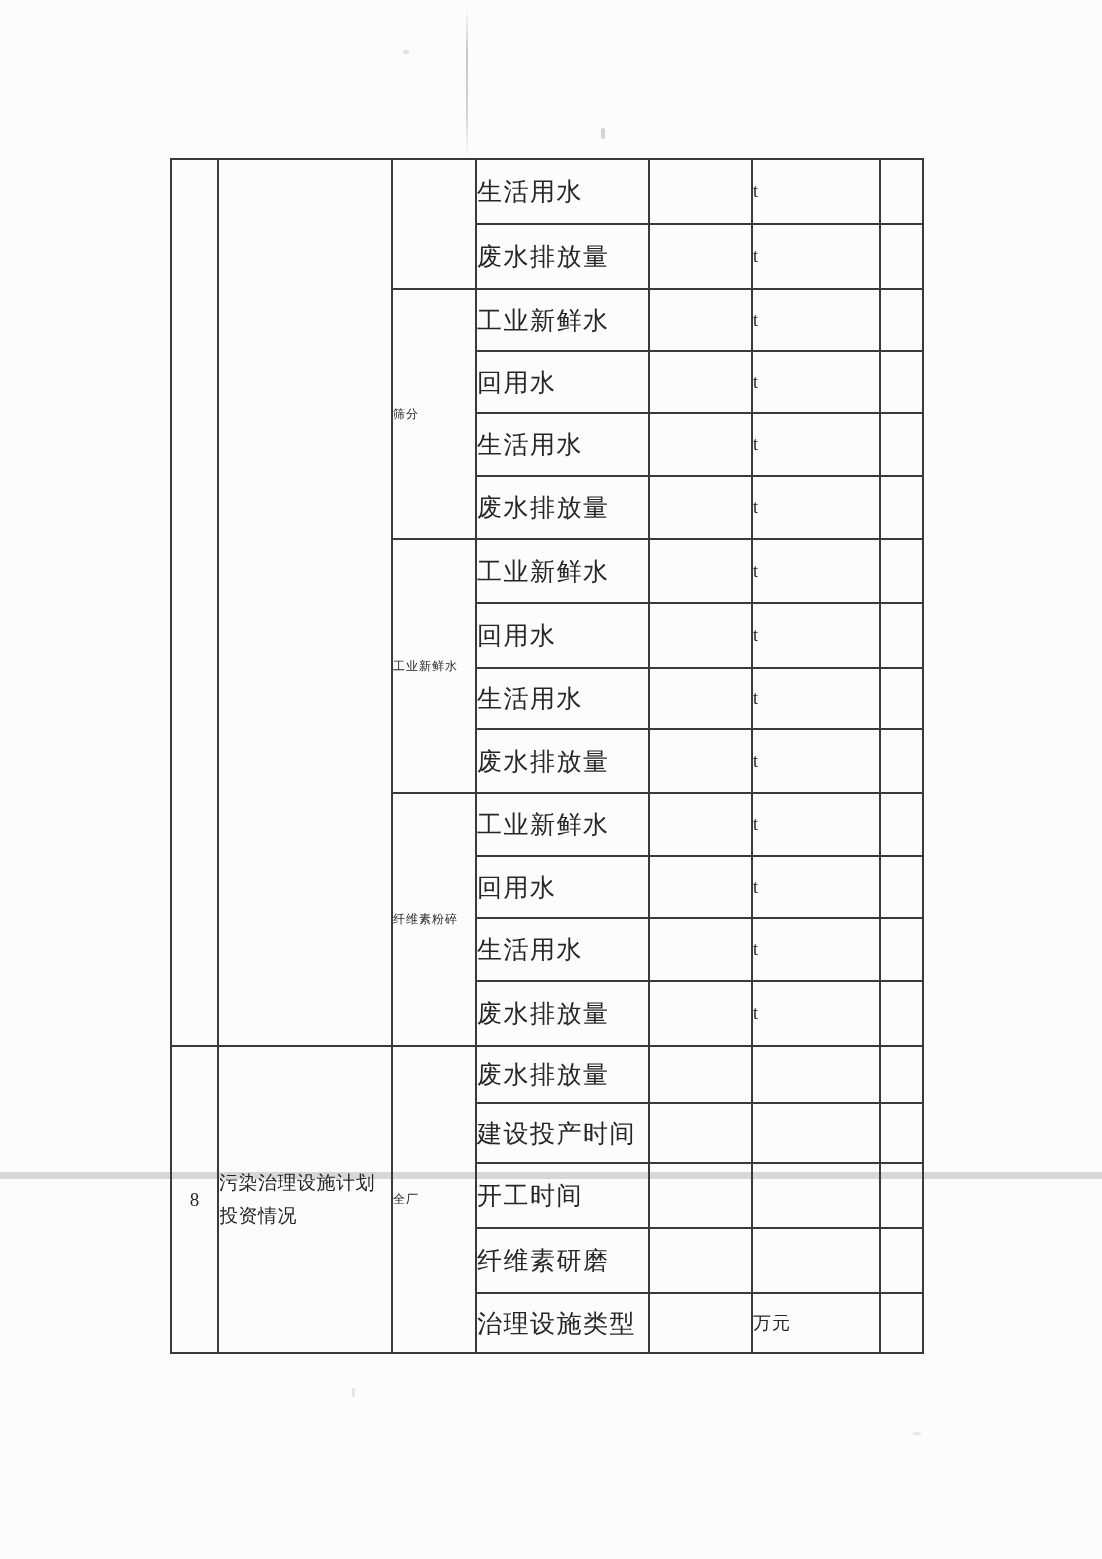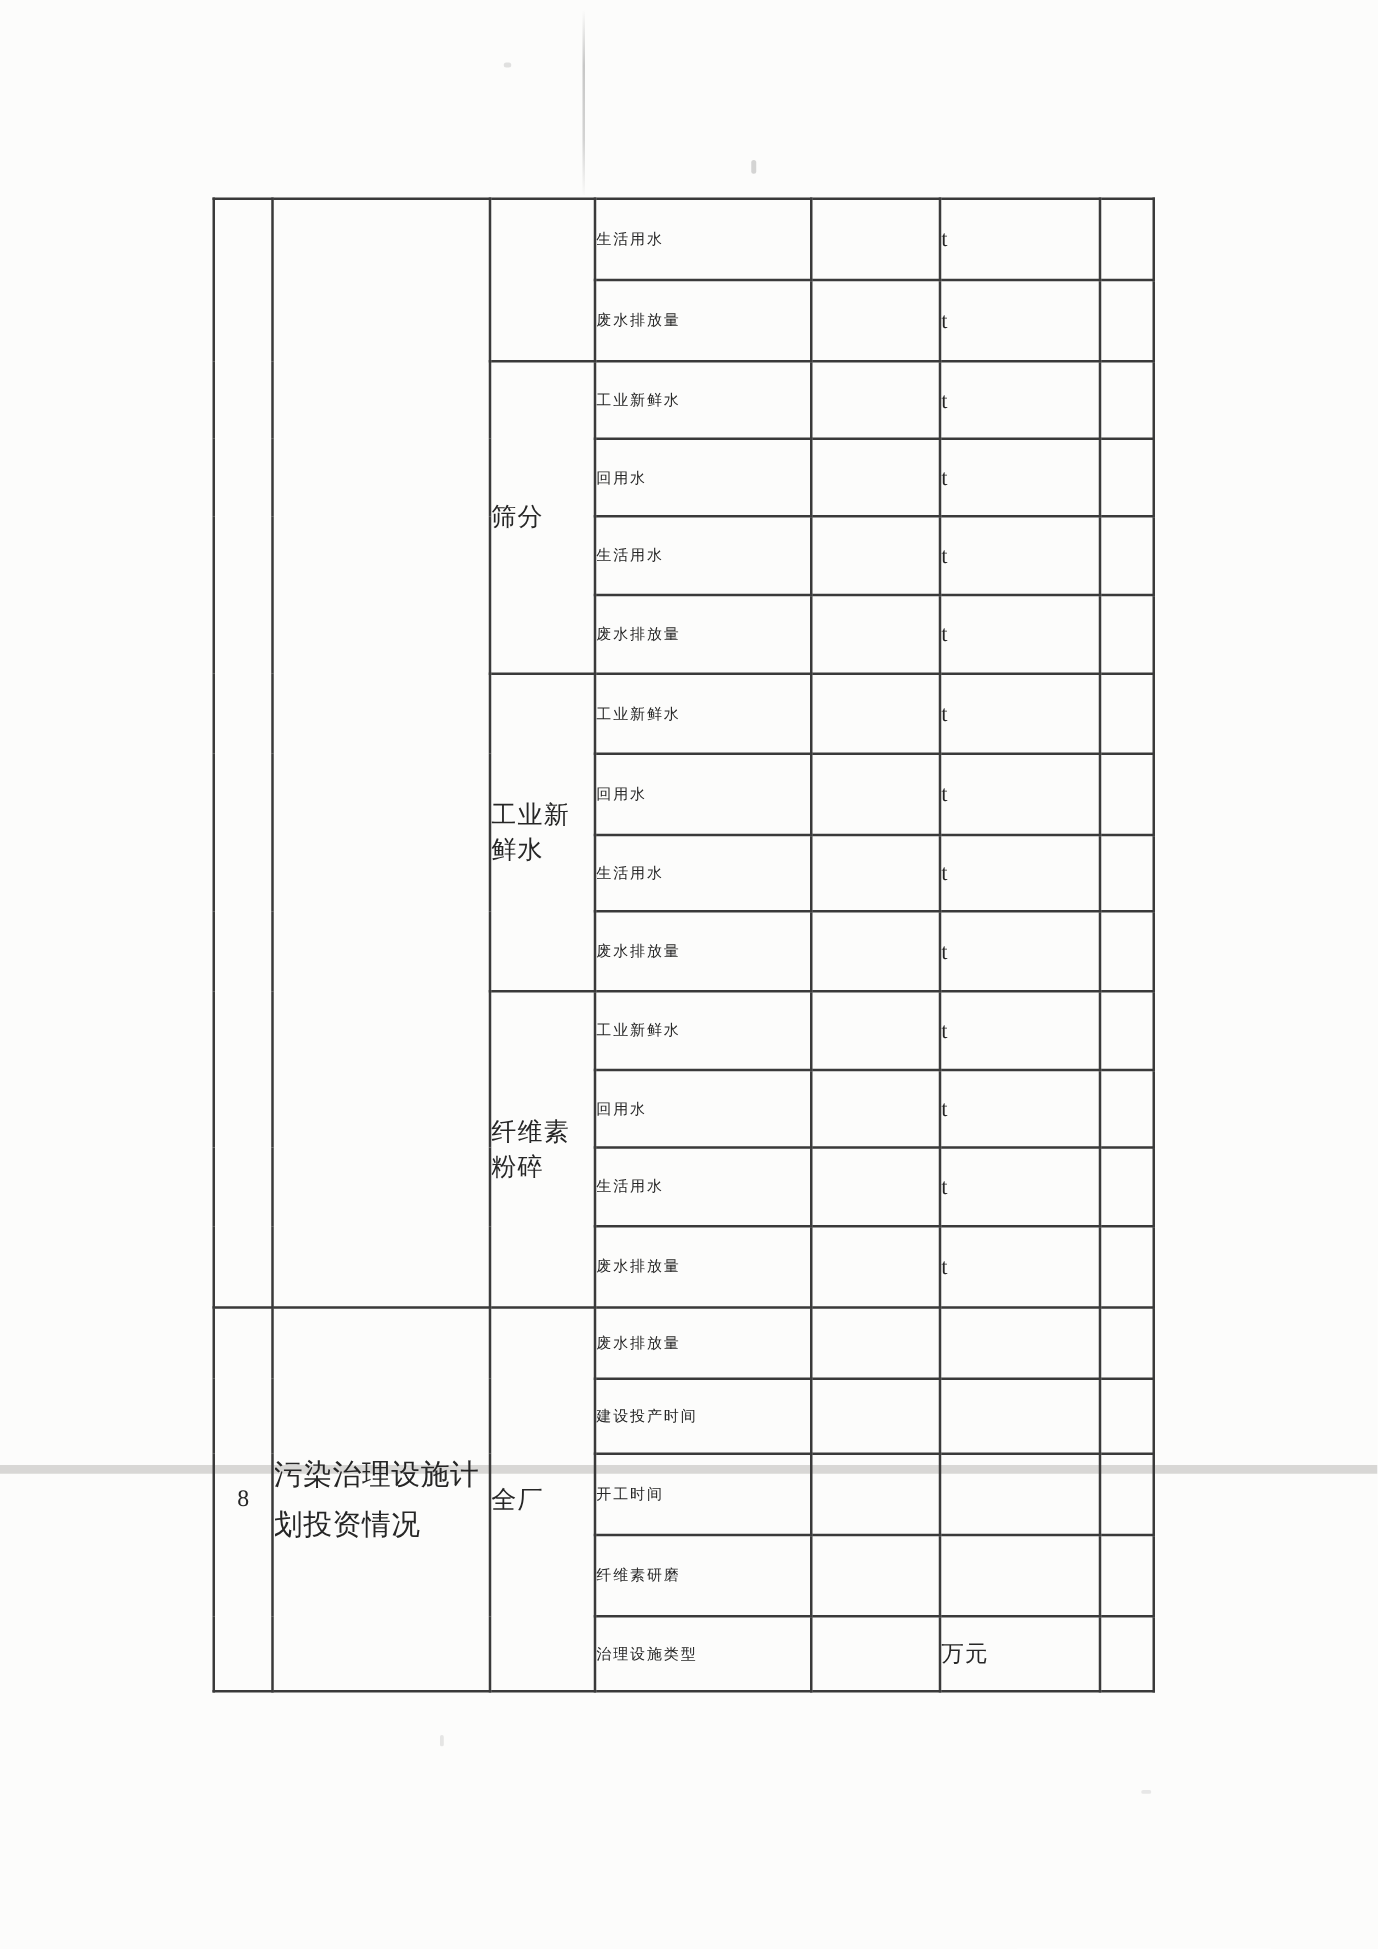--- a/index.html
+++ b/index.html
@@ -22,23 +22,23 @@
   table.form{
     position:absolute;left:170px;top:158px;
     border-collapse:collapse;table-layout:fixed;
   }
   table.form td{
     border:2px solid #3a3a3a;
     padding:0;vertical-align:middle;
     color:#262626;overflow:hidden;
   }
   td.c-num{font-size:19px;text-align:center;}
-  td.c-cat{font-size:23px;padding:0 8px 0 9px;line-height:1.7;letter-spacing:.5px;border-radius:29px;}
-  td.c-proc{font-size:20px;padding-left:6px;line-height:1.4;letter-spacing:1px;}
-  td.c-item{font-size:12px;padding-left:9px;letter-spacing:1.5px;white-space:nowrap;}
+  td.c-cat{font-size:19px;padding:0 8px 0 9px;line-height:1.7;letter-spacing:.5px;border-radius:29px;}
+  td.c-proc{font-size:12px;padding-left:6px;line-height:1.4;letter-spacing:1px;}
+  td.c-item{font-size:25px;padding-left:9px;letter-spacing:1.5px;white-space:nowrap;}
   td.c-val{}
   td.c-unit{font-size:18px;padding-left:11px;letter-spacing:1px;white-space:nowrap;}
   td.c-last{}
 </style>
 </head>
 <body>
 
 <div class="page" style="background: rgb(252, 252, 251);"></div>
 
 <div class="scan-band" style="background: rgb(216, 215, 213);"></div>

